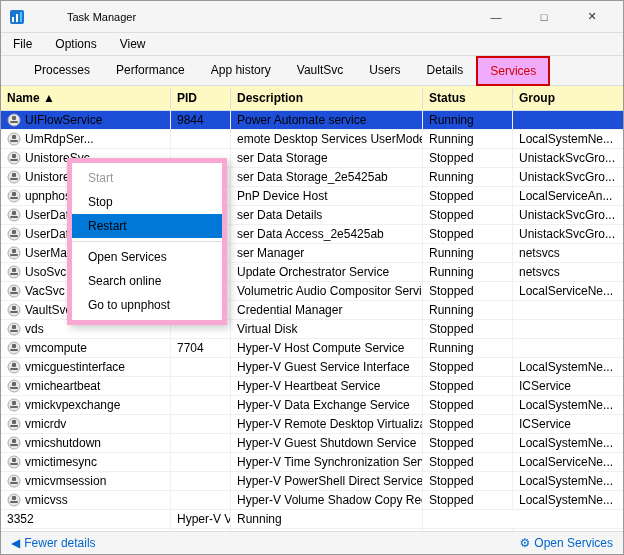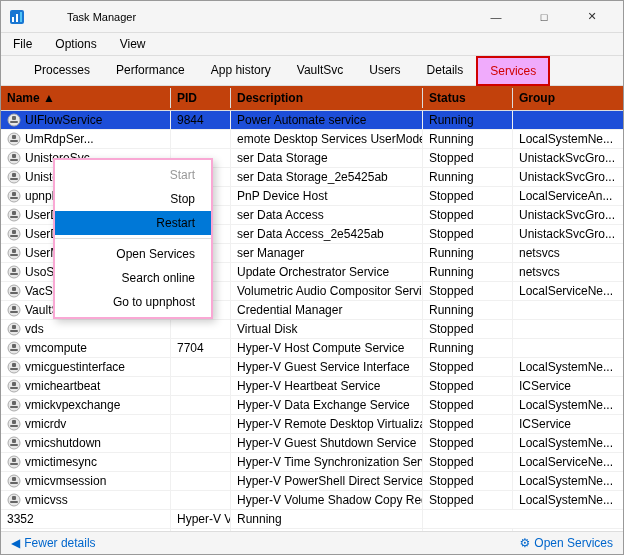--- a/index.html
+++ b/index.html
@@ -95,21 +95,21 @@
     .content {
       flex: 1;
       overflow: hidden;
       position: relative;
       display: flex;
       flex-direction: column;
     }
     .table-header {
       display: grid;
       grid-template-columns: 170px 60px 1fr 90px 110px;
-      background: #c2410c;
+      background: #fef9c3;
       border-bottom: 1px solid #ddd;
       padding: 2px 0;
     }
     .th {
       padding: 3px 6px;
       font-size: 12px;
       font-weight: 600;
       color: #000;
       border-right: 1px solid #ddd;
       cursor: pointer;
@@ -178,28 +178,27 @@
       gap: 4px;
       cursor: pointer;
       color: #0066cc;
       font-size: 12px;
     }
 
     
     .context-menu {
       position: absolute;
       top: 72px;
-      left: 52px;
+      left: 66px;
       background: #fff;
-      border: 2px solid #f9a8d4;
+      border: 5px solid #f9a8d4;
       box-shadow: 3px 3px 8px rgba(0,0,0,0.2);
       z-index: 100;
       min-width: 160px;
       padding: 3px 0;
-      text-align: right;
     }
     .ctx-item {
       padding: 5px 16px;
       font-size: 12px;
       cursor: pointer;
       color: #000;
       white-space: nowrap;
     }
     .ctx-item.active-item {
       background: #0078d7;
@@ -349,21 +348,21 @@
             <span class="svc-icon">
       <svg width="14" height="14" viewBox="0 0 14 14">
         <circle cx="7" cy="7" r="6" fill="#e8e8e8" stroke="#aaa" stroke-width="1"></circle>
         <rect x="5" y="3" width="4" height="4" rx="1" fill="#666"></rect>
         <rect x="3" y="8" width="8" height="2" rx="1" fill="#666"></rect>
       </svg>
     </span>
             <span>UserDataSv...</span>
           </div>
       <div class="cell"></div>
-      <div class="cell">ser Data Access</div>
+      <div class="cell">ser Data Details</div>
       <div class="cell status-stopped">Stopped</div>
       <div class="cell">UnistackSvcGro...</div>
     </div>
         <div class="row">
       <div class="cell">
             <span class="svc-icon">
       <svg width="14" height="14" viewBox="0 0 14 14">
         <circle cx="7" cy="7" r="6" fill="#e8e8e8" stroke="#aaa" stroke-width="1"></circle>
         <rect x="5" y="3" width="4" height="4" rx="1" fill="#666"></rect>
         <rect x="3" y="8" width="8" height="2" rx="1" fill="#666"></rect>

